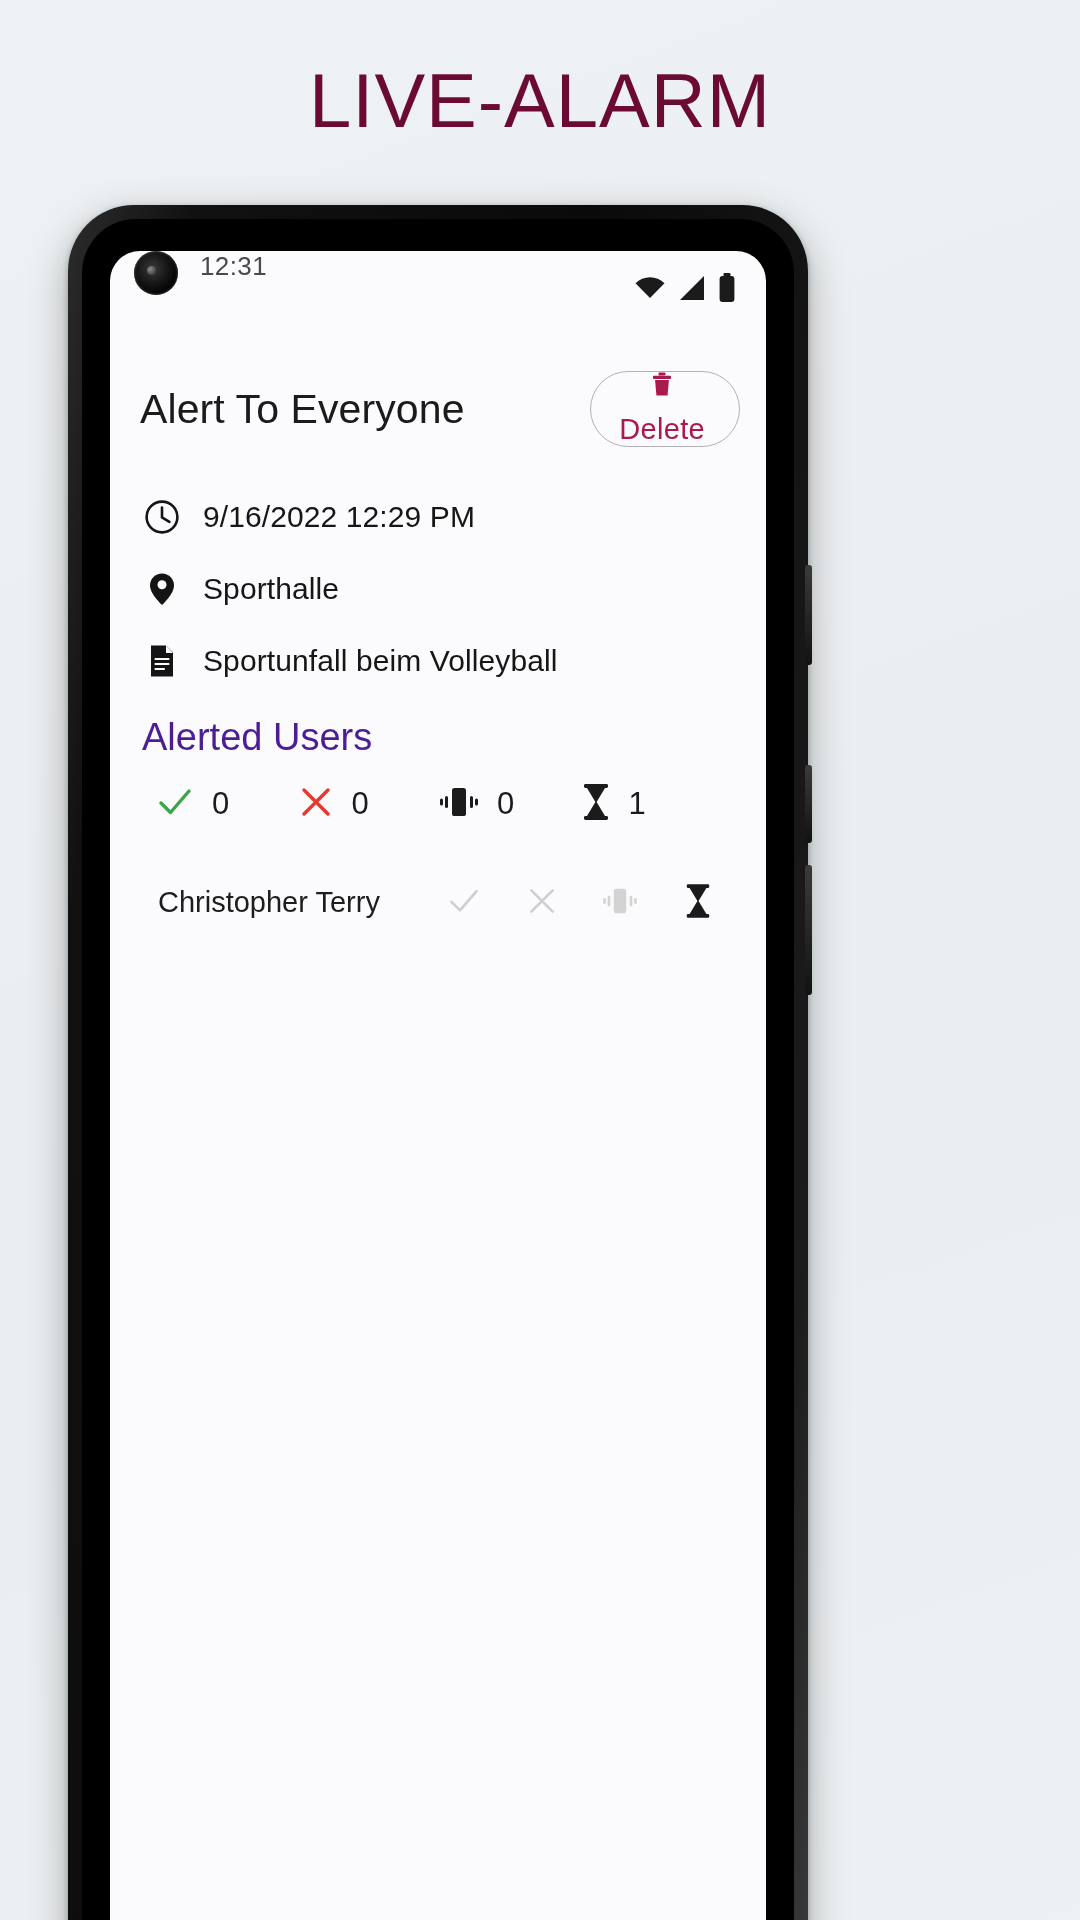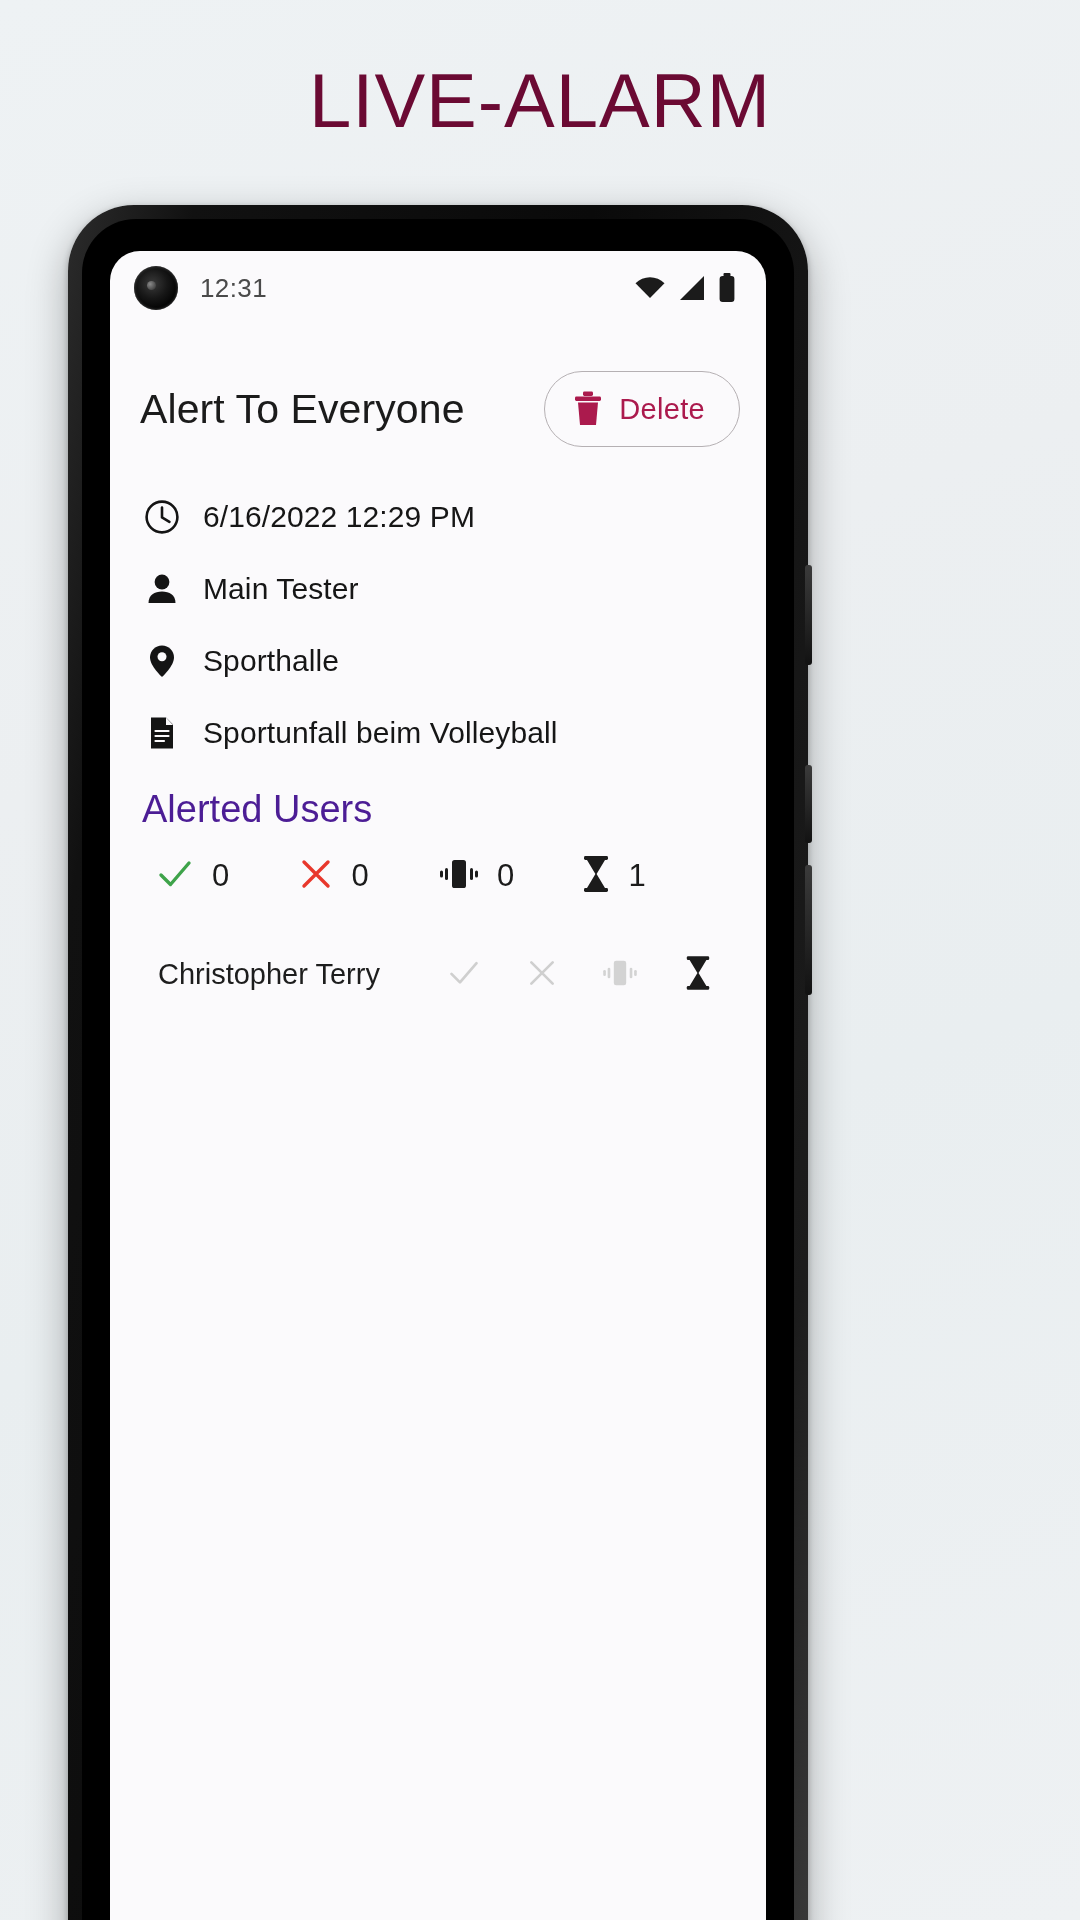--- a/index.html
+++ b/index.html
@@ -72,21 +72,20 @@
     background: linear-gradient(180deg, #3b3b3b, #121212);
   }
   .btn-power { top: 360px; height: 100px; }
   .btn-up    { top: 560px; height: 78px; }
   .btn-down  { top: 660px; height: 130px; }
 
   
   .statusbar {
     height: 74px;
     display: flex;
-    align-items: center;
     padding: 0 30px 0 24px;
     position: relative;
   }
   .camera-hole {
     width: 44px; height: 44px;
     border-radius: 50%;
     background: radial-gradient(circle at 42% 40%, #3a3a3a 0%, #171717 40%, #000 75%);
     box-shadow: inset 0 0 3px #555;
     flex: 0 0 auto;
   }
@@ -160,20 +159,21 @@
   .delete-btn {
     margin-left: auto;
     display: flex;
     align-items: center;
     gap: 16px;
     height: 76px;
     padding: 0 34px 0 28px;
     border: 1.6px solid #b5b0b3;
     border-radius: 40px;
     background: transparent;
+    flex-direction: column;
   }
   .delete-label {
     font-size: 29px;
     color: #ab1a4d;
     font-weight: 500;
     letter-spacing: 0.3px;
   }
 
   .detail-list { margin-top: 42px; padding-left: 6px; }
   .detail-row {
@@ -297,32 +297,23 @@
 
         <div class="detail-list">
 
           <div class="detail-row">
             <span class="detail-ico">
               <svg width="36" height="36" viewBox="0 0 36 36">
                 <circle cx="18" cy="18" r="15.4" stroke="#141414" stroke-width="2.6" fill="none"></circle>
                 <path d="M18 8.6 V18.4 L25.4 22.8" stroke="#141414" stroke-width="2.6" fill="none" stroke-linecap="round" stroke-linejoin="round"></path>
               </svg>
             </span>
-            <span class="detail-text">6/16/2022 12:29 PM</span>
-          </div>
-
-          <div class="detail-row">
-            <span class="detail-ico">
-              <svg width="36" height="36" viewBox="0 0 36 36">
-                <circle cx="18" cy="11" r="7.4" fill="#141414"></circle>
-                <path d="M4.5 32 C4.5 23.8 10.6 20.4 18 20.4 C25.4 20.4 31.5 23.8 31.5 32 Z" fill="#141414"></path>
-              </svg>
-            </span>
-            <span class="detail-text">Main Tester</span>
-          </div>
+            <span class="detail-text">9/16/2022 12:29 PM</span>
+          </div>
+
 
           <div class="detail-row">
             <span class="detail-ico">
               <svg width="36" height="36" viewBox="0 0 36 36">
                 <path d="M18 2.4 C11.3 2.4 6 7.7 6 14.3 C6 23.3 18 34 18 34 C18 34 30 23.3 30 14.3 C30 7.7 24.7 2.4 18 2.4 Z" fill="#141414"></path>
                 <circle cx="18" cy="13.8" r="4.5" fill="#fbfafc"></circle>
               </svg>
             </span>
             <span class="detail-text">Sporthalle</span>
           </div>

